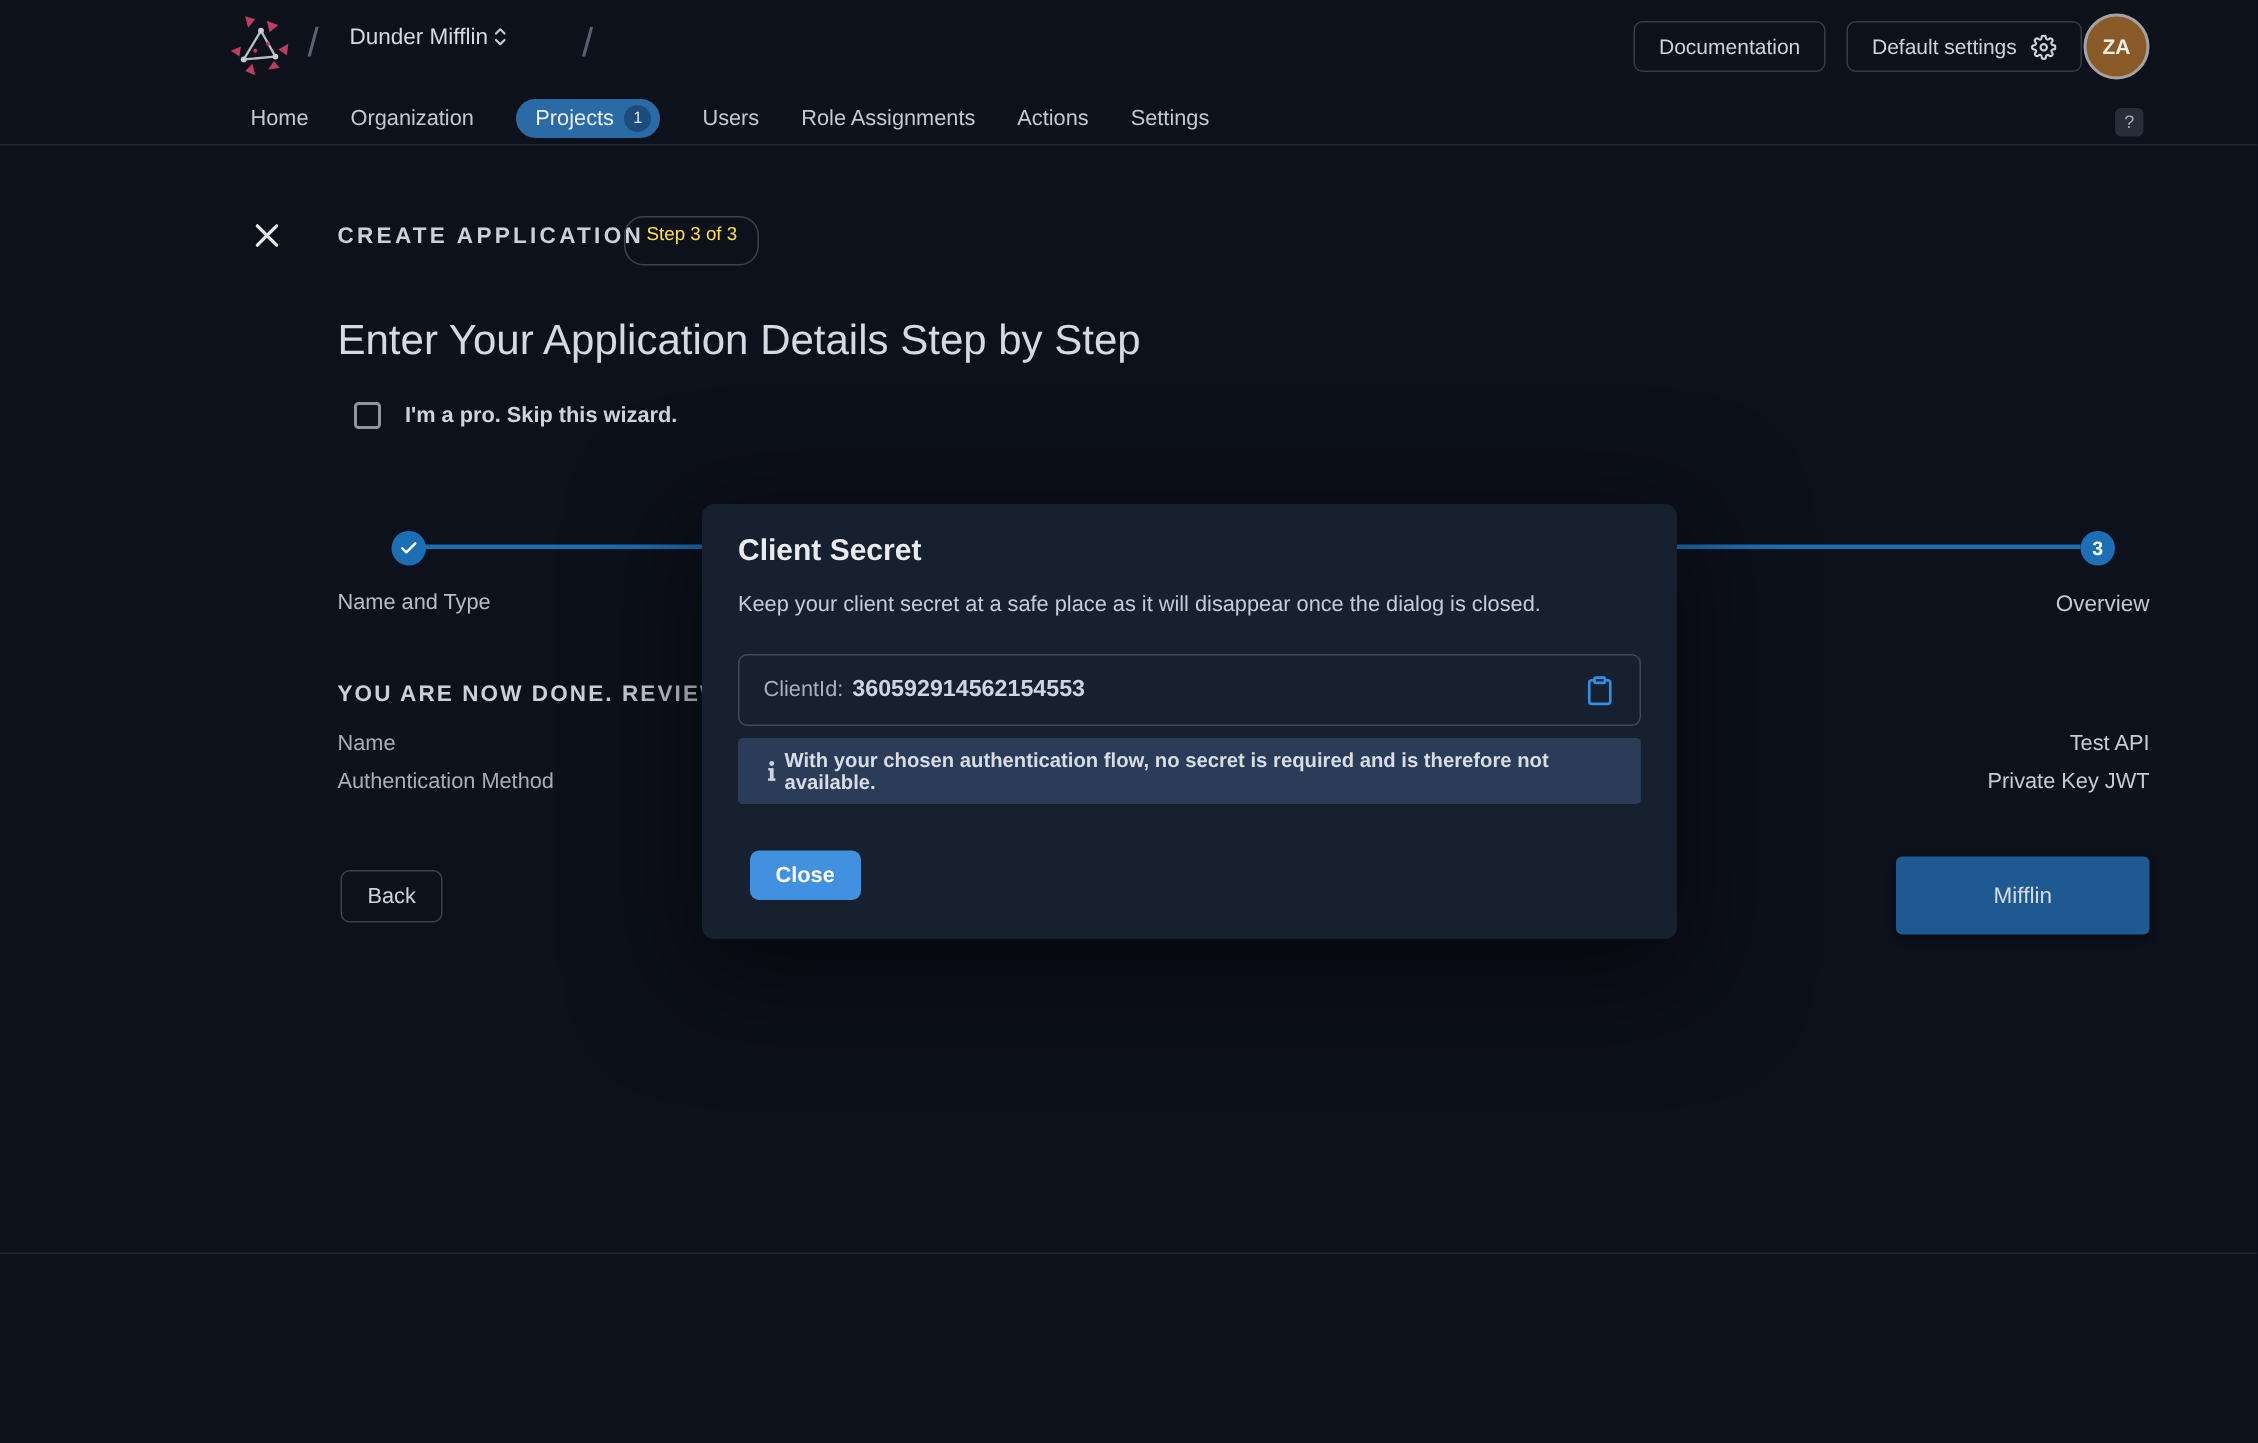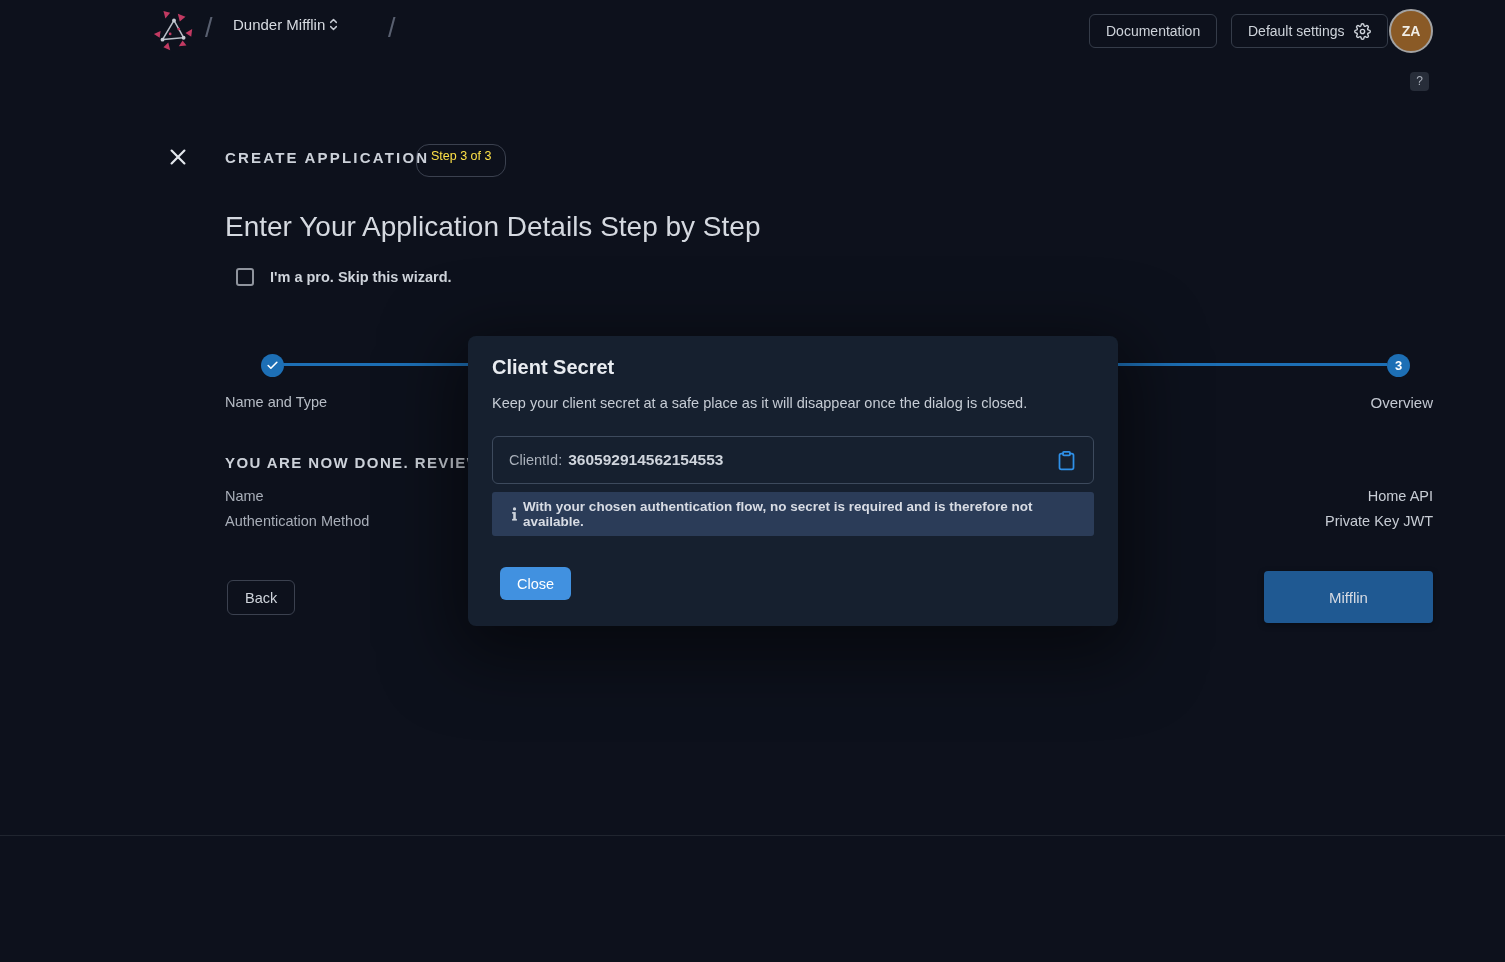--- a/index.html
+++ b/index.html
@@ -69,21 +69,21 @@
   .modal-desc{position:absolute;left:24px;top:59px;font-size:14.5px;color:#c6ccd5}
   .clientid-field{position:absolute;left:24px;top:100px;width:602px;height:48px;border:1px solid #3d4a5d;
     border-radius:6px;display:flex;align-items:center;padding:0 16px}
   .clientid-label{font-size:14.5px;color:#a9b0ba}
   .clientid-value{font-size:15.5px;font-weight:600;color:#d0d5dd;margin-left:6px}
   .copy-btn{margin-left:auto;background:none;border:none;cursor:pointer;padding:0;display:flex}
   .info-box{position:absolute;left:24px;top:156px;width:602px;height:44px;background:#2b3c58;border-radius:3px;
     display:flex;align-items:center;padding:0 14px 0 14px;}
   .info-text{font-size:13.5px;font-weight:600;color:#d8dce4}
   .modal-close-btn{position:absolute;left:32px;top:231px;height:33px;padding:0 17px;background:#4191e0;border:none;
-    border-radius:6px;font-family:inherit;font-size:14.5px;font-weight:400;color:#fff;cursor:pointer}
+    border-radius:6px;font-family:inherit;font-size:14.5px;font-weight:700;color:#fff;cursor:pointer}
 
   
   .footer{position:absolute;left:0;top:835px;width:100%;height:127px;border-top:1px solid #20252f}
 </style>
 </head>
 <body>
 
 <div class="app">
 
   <header class="header-top">
@@ -125,20 +125,32 @@
           <circle cx="12" cy="12" r="3"></circle>
           <path d="M19.4 15a1.65 1.65 0 0 0 .33 1.82l.06.06a2 2 0 1 1-2.83 2.83l-.06-.06a1.65 1.65 0 0 0-1.82-.33 1.65 1.65 0 0 0-1 1.51V21a2 2 0 1 1-4 0v-.09A1.65 1.65 0 0 0 9 19.4a1.65 1.65 0 0 0-1.82.33l-.06.06a2 2 0 1 1-2.83-2.83l.06-.06a1.65 1.65 0 0 0 .33-1.82 1.65 1.65 0 0 0-1.51-1H3a2 2 0 1 1 0-4h.09A1.65 1.65 0 0 0 4.6 9a1.65 1.65 0 0 0-.33-1.82l-.06-.06a2 2 0 1 1 2.83-2.83l.06.06a1.65 1.65 0 0 0 1.82.33H9a1.65 1.65 0 0 0 1-1.51V3a2 2 0 1 1 4 0v.09a1.65 1.65 0 0 0 1 1.51 1.65 1.65 0 0 0 1.82-.33l.06-.06a2 2 0 1 1 2.83 2.83l-.06.06a1.65 1.65 0 0 0-.33 1.82V9a1.65 1.65 0 0 0 1.51 1H21a2 2 0 1 1 0 4h-.09a1.65 1.65 0 0 0-1.51 1z"></path>
         </svg>
       </span>
     </button>
     <div class="avatar">
       <span>ZA</span>
     </div>
   </header>
 
+  <nav class="nav">
+    <button class="nav-item">Home</button>
+    <button class="nav-item">Organization</button>
+    <button class="nav-item active">
+      <span>Projects</span>
+      <span class="nav-badge">1</span>
+    </button>
+    <button class="nav-item">Users</button>
+    <button class="nav-item">Role Assignments</button>
+    <button class="nav-item">Actions</button>
+    <button class="nav-item">Settings</button>
+  </nav>
   <button class="help-btn">?</button>
 
   <main>
     <button class="close-wizard">
       <svg viewBox="0 0 24 24" width="22" height="22" fill="none" stroke="#e3e7ed" stroke-width="2.4" stroke-linecap="round">
         <path d="M5 5l14 14M19 5L5 19"></path>
       </svg>
     </button>
     <div class="wizard-title">CREATE APPLICATION</div>
     <div class="step-pill">Step 3 of 3</div>
@@ -155,21 +167,21 @@
           <path d="M4 12l5 5 11-11"></path>
         </svg>
       </span>
     </div>
     <div class="step-circle step-circle-3">3</div>
     <div class="step-label-1">Name and Type</div>
     <div class="step-label-3">Overview</div>
 
     <div class="review-heading">YOU ARE NOW DONE. REVIEW</div>
     <div class="review-label row-1">Name</div>
-    <div class="review-value row-1">Home API</div>
+    <div class="review-value row-1">Test API</div>
     <div class="review-label row-2">Authentication Method</div>
     <div class="review-value row-2">Private Key JWT</div>
 
     <button class="back-btn">Back</button>
     <button class="create-btn">Mifflin</button>
   </main>
 
   <div class="modal">
     <div class="modal-title">Client Secret</div>
     <div class="modal-desc">Keep your client secret at a safe place as it will disappear once the dialog is closed.</div>

